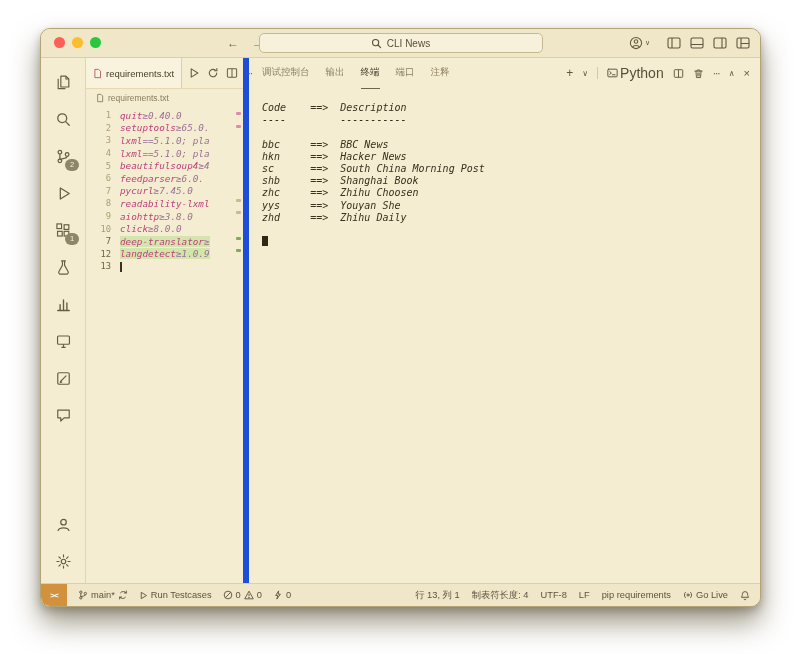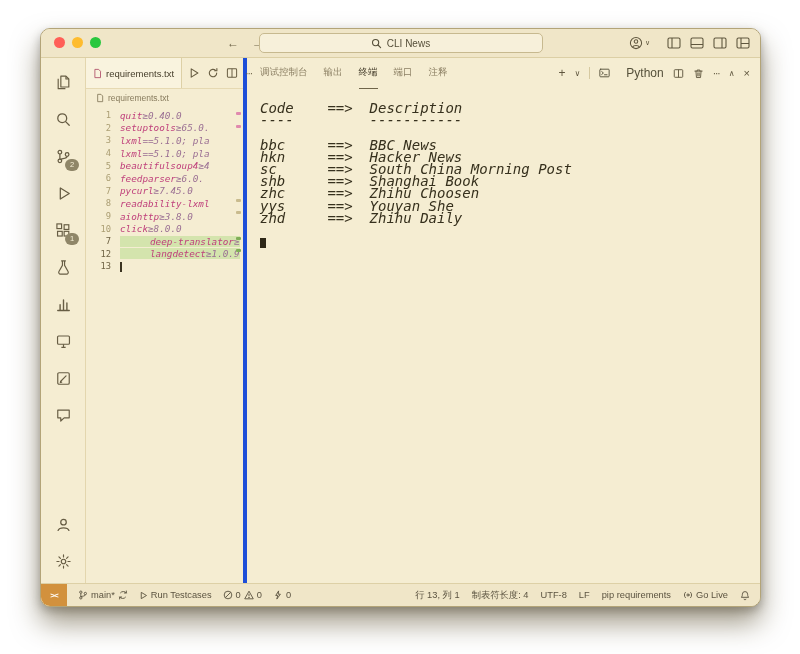--- a/index.html
+++ b/index.html
@@ -22,47 +22,47 @@
   .acct{display:flex;align-items:center;gap:2px;font-size:9px;margin-right:8px;}
   
   .main{position:absolute;top:29px;left:0;right:0;bottom:22px;display:flex;background:#f5edd2;}
   .activitybar{width:44px;border-right:1px solid #e3d6ae;display:flex;flex-direction:column;
     align-items:center;padding:13px 0 12px;gap:15px;flex:none;color:#675d44;}
   .ab-item{position:relative;width:24px;height:22px;display:flex;align-items:center;justify-content:center;}
   .badge{position:absolute;right:-4px;bottom:-4px;min-width:12px;height:12px;border-radius:7px;
     background:#8f8668;color:#f7f0d8;font-size:7.5px;line-height:12px;text-align:center;padding:0 1px;}
   .ab-spacer{flex:1}
   
-  .editor-group{width:157px;border-right:4px solid #1d4ed8;display:flex;flex-direction:column;flex:none;}
+  .editor-group{width:157px;border-right:6px solid #1d4ed8;display:flex;flex-direction:column;flex:none;}
   .tabbar{height:30px;display:flex;align-items:stretch;border-bottom:1px solid #e6d9b2;}
   .tab{display:flex;align-items:center;gap:4px;padding:0 7px;background:#f9f3de;
     border-right:1px solid #ddd0a6;font-size:9.5px;color:#463e2b;max-width:82px;overflow:hidden;white-space:nowrap;flex:none;}
   .tab-actions{flex:1;display:flex;align-items:center;justify-content:flex-end;gap:7px;padding:0 6px;color:#6a5f44;font-size:10px;}
   .breadcrumb{height:18px;display:flex;align-items:center;gap:4px;padding:0 10px;font-size:8.5px;color:#877b5d;}
   .code{flex:1;position:relative;overflow:hidden;font-family:"DejaVu Sans Mono",monospace;font-size:9.3px;padding-top:2px;}
   .crow{display:flex;height:12.6px;align-items:center;}
   .ln{width:25px;text-align:right;padding-right:9px;color:#ab9e73;font-size:8.8px;flex:none;font-style:normal;}
   .ln.hl{color:#6f6344;}
   .ctext{white-space:pre;font-style:italic;}
   .pkg{color:#bf3f7b;}
   .ver{color:#9a6f93;}
-  .sel .ctext{background:#d4e4ad;padding-left:30px;}
+  .sel .ctext{background:#d4e4ad;}
   .caret{display:inline-block;width:1.5px;height:10px;background:#3a3320;vertical-align:middle;}
   .ruler{position:absolute;right:1px;top:2px;width:6px;height:100%;}
   .mark{position:absolute;left:0;width:5px;height:3px;border-radius:1px;}
   
   .panel{flex:1;display:flex;flex-direction:column;min-width:0;}
   .panel-header{height:30px;display:flex;align-items:center;padding:0 10px 0 13px;border-bottom:1px solid transparent;flex:none;}
   .ptab{font-size:9.5px;color:#8b7f63;margin-right:16px;height:30px;display:flex;align-items:center;
     border-bottom:1px solid transparent;cursor:default;}
   .ptab.active{color:#453d2b;border-bottom-color:#6f654a;}
   .panel-actions{margin-left:auto;display:flex;align-items:center;gap:9px;color:#5f563e;font-size:10px;}
   .pa-divider{width:1px;height:12px;background:#d6c9a0;}
-  .pyitem{display:flex;align-items:center;gap:16px;font-size:12px;color:#55503a;}
-  .terminal{flex:1;padding:13px 10px 0 13px;font-family:"DejaVu Sans Mono",monospace;font-size:14px;
+  .pyitem{display:flex;align-items:center;gap:2px;font-size:14px;color:#55503a;}
+  .terminal{flex:1;padding:13px 10px 0 13px;font-family:"DejaVu Sans Mono",monospace;font-size:10px;
     font-style:italic;color:#36301d;overflow:hidden;}
   .trow{white-space:pre;height:12.2px;line-height:12.2px;}
   .cursor{display:inline-block;width:5.5px;height:10px;background:#2e2817;vertical-align:-1px;}
   
   .statusbar{position:absolute;left:0;right:0;bottom:0;height:22px;border-top:1px solid #ddd0a6;
     display:flex;align-items:center;font-size:9.3px;color:#5b5340;background:#f0e6c8;}
   .sb-left{display:flex;align-items:center;gap:11px;height:100%;}
   .remote{width:26px;height:100%;background:#d2913d;color:#ffffff;display:flex;align-items:center;
     justify-content:center;font-size:8px;font-weight:bold;letter-spacing:-1px;flex:none;}
   .sb-item{display:flex;align-items:center;gap:3px;white-space:nowrap;justify-content:center;}

